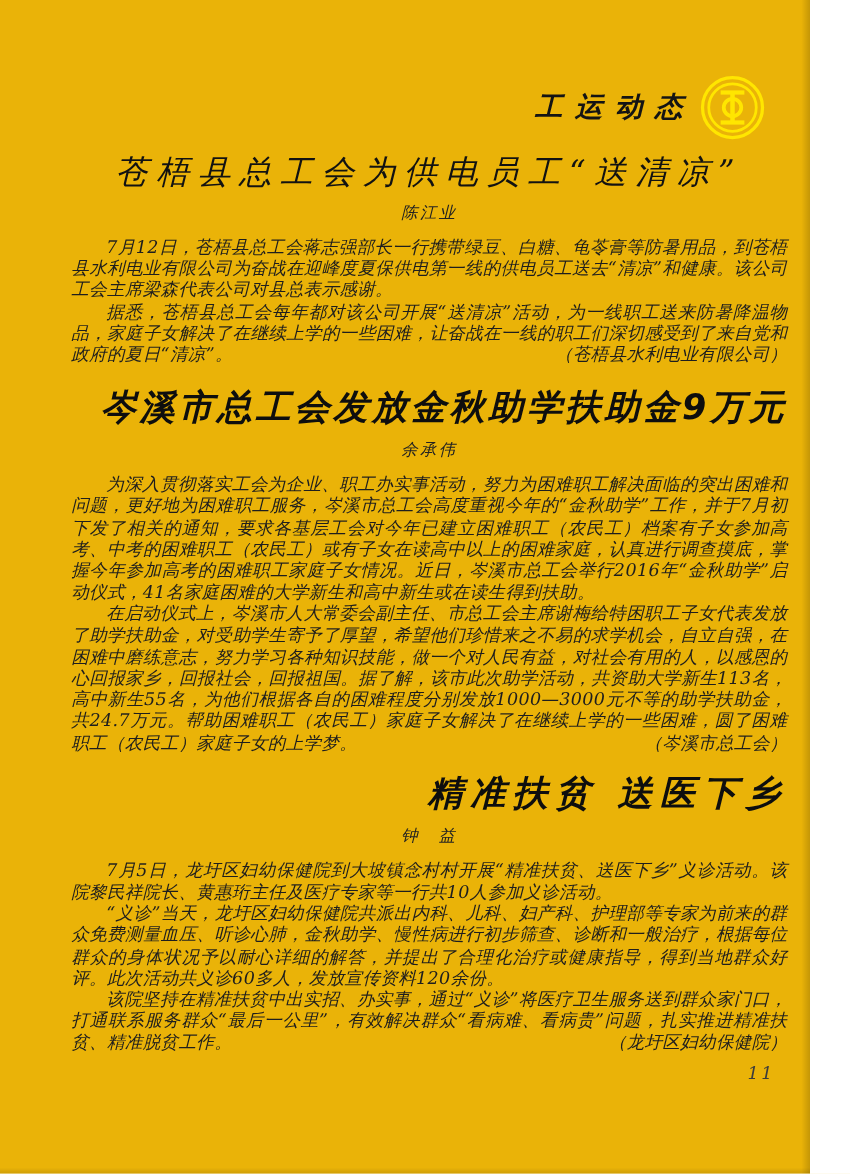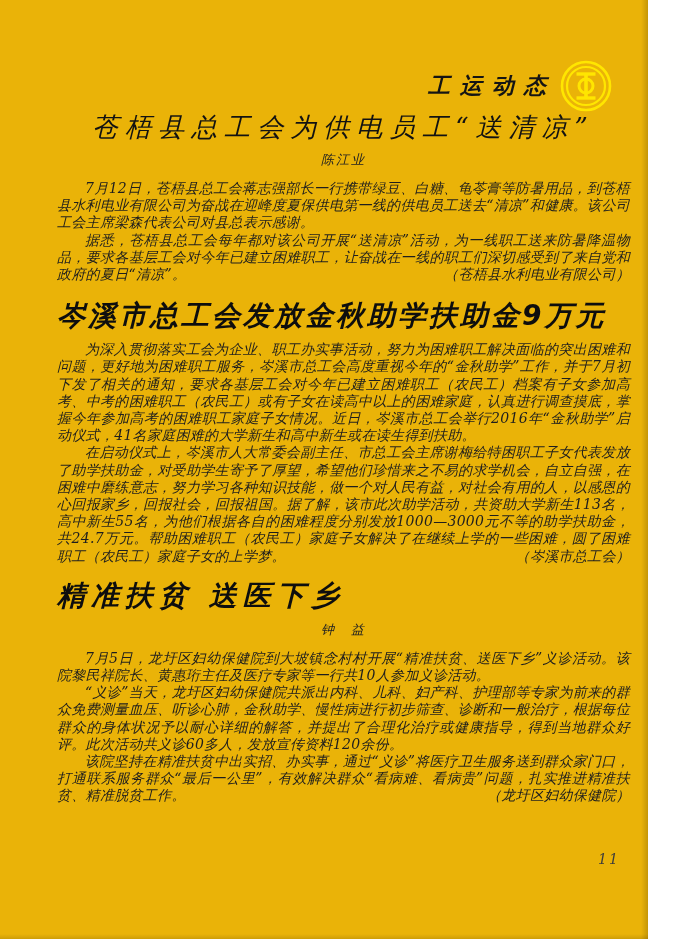--- a/index.html
+++ b/index.html
@@ -29,34 +29,34 @@
   .section-label {
     font-size: 22px;
     font-weight: bold;
     letter-spacing: 10px;
     color: #141414;
     margin-right: 4px;
     font-family: "DejaVu Serif", "Liberation Serif", serif;
   }
   .logo { width: 52px; height: 52px; display: block; }
   .content {
-    position: absolute; top: 102px; left: 57px; width: 573px;
+    position: absolute; top: 112px; left: 57px; width: 573px;
   }
   .article-title-kai {
     margin: 8px 0 6px 0;
     text-align: center;
     font-size: 26px;
     font-weight: normal;
     letter-spacing: 7px;
     color: #121212;
     font-family: "DejaVu Serif", "Liberation Serif", serif;
   }
   .article-title-hei {
     margin: 14px 0 6px 0;
-    text-align: left;
+    text-align: right;
     font-size: 28px;
     font-weight: bold;
     letter-spacing: 3px;
     color: #0e0e0e;
     font-family: "DejaVu Sans", "Liberation Sans", sans-serif;
   }
   .article-title-hei.spaced { letter-spacing: 6px; margin-top: 12px; }
   .author {
     text-align: center;
     font-size: 13px;
@@ -109,26 +109,27 @@
     </svg>
   </div>
 
   <div class="content">
 
     <div class="article">
       <h1 class="article-title-kai">苍梧县总工会为供电员工“送清凉”</h1>
       <p class="author">陈江业</p>
       <div class="body-text">
         <p><span>7月12日，苍梧县总工会蒋志强部长一行携带绿豆、白糖、龟苓膏等防暑用品，到苍梧县水利电业有限公司为奋战在迎峰度夏保供电第一线的供电员工送去“清凉”和健康。该公司工会主席梁森代表公司对县总表示感谢。</span></p>
-        <p><span>据悉，苍梧县总工会每年都对该公司开展“送清凉”活动，为一线职工送来防暑降温物品，要求各基层工会对今年已建立困难职工，让奋战在一线的职工们深切感受到了来自党和政府的夏日“清凉”。</span><span class="attr">（苍梧县水利电业有限公司）</span></p>
+        <p><span>据悉，苍梧县总工会每年都对该公司开展“送清凉”活动，为一线职工送来防暑降温物品，家庭子女解决了在继续上学的一些困难，让奋战在一线的职工们深切感受到了来自党和政府的夏日“清凉”。</span><span class="attr">（苍梧县水利电业有限公司）</span></p>
       </div>
     </div>
 
     <div class="article">
       <h1 class="article-title-hei">岑溪市总工会发放金秋助学扶助金9万元</h1>
+      <p class="author">余承伟</p>
       <div class="body-text">
         <p><span>为深入贯彻落实工会为企业、职工办实事活动，努力为困难职工解决面临的突出困难和问题，更好地为困难职工服务，岑溪市总工会高度重视今年的“金秋助学”工作，并于7月初下发了相关的通知，要求各基层工会对今年已建立困难职工（农民工）档案有子女参加高考、中考的困难职工（农民工）或有子女在读高中以上的困难家庭，认真进行调查摸底，掌握今年参加高考的困难职工家庭子女情况。近日，岑溪市总工会举行2016年“金秋助学”启动仪式，41名家庭困难的大学新生和高中新生或在读生得到扶助。</span></p>
         <p><span>在启动仪式上，岑溪市人大常委会副主任、市总工会主席谢梅给特困职工子女代表发放了助学扶助金，对受助学生寄予了厚望，希望他们珍惜来之不易的求学机会，自立自强，在困难中磨练意志，努力学习各种知识技能，做一个对人民有益，对社会有用的人，以感恩的心回报家乡，回报社会，回报祖国。据了解，该市此次助学活动，共资助大学新生113名，高中新生55名，为他们根据各自的困难程度分别发放1000—3000元不等的助学扶助金，共24.7万元。帮助困难职工（农民工）家庭子女解决了在继续上学的一些困难，圆了困难职工（农民工）家庭子女的上学梦。</span><span class="attr">（岑溪市总工会）</span></p>
       </div>
     </div>
 
     <div class="article">
       <h1 class="article-title-hei spaced">精准扶贫 送医下乡</h1>
       <p class="author">钟　益</p>
       <div class="body-text">

